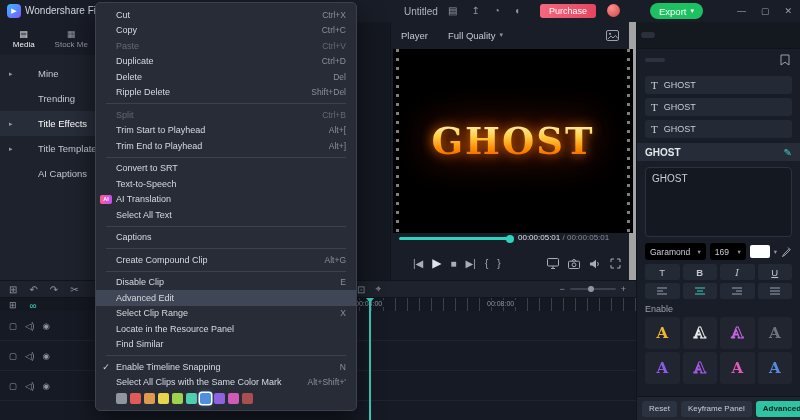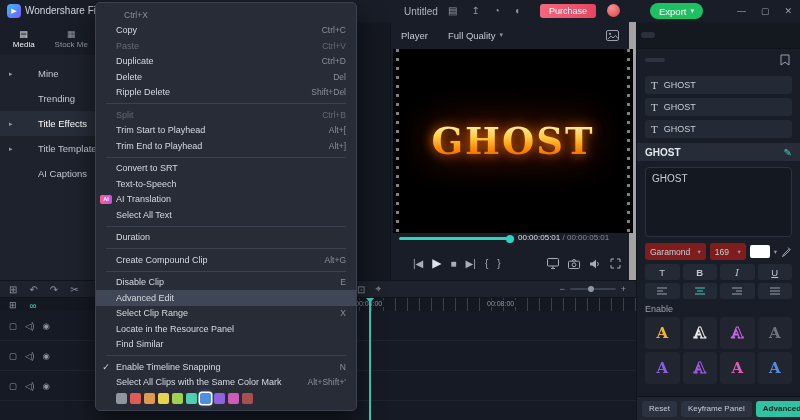--- a/index.html
+++ b/index.html
@@ -109,21 +109,21 @@
   .rp-list{padding:5px 8px 1px}
   .rp-item{height:18px;margin-bottom:4px;background:#242936;border-radius:3px;display:flex;
            align-items:center;gap:6px;padding:0 6px;font-size:9px;color:#c9cdd6}
   .rp-item .ticon{font-family:"DejaVu Serif",serif;font-size:10px;color:#cfd3db}
   .rp-section{height:18px;background:#262c38;display:flex;align-items:center;padding:0 8px;
               font-size:10px;font-weight:bold;color:#e4e7ec}
   .rp-pen{margin-left:auto;color:#3bd0bd;font-size:10px;font-weight:normal}
   .rp-text{margin:6px 8px;height:58px;background:#141821;border:1px solid #2b313d;border-radius:4px;
            padding:5px 6px;font-size:10px;color:#c9cdd6}
   .rp-fontrow{margin:2px 8px 4px;display:flex;gap:4px;align-items:center}
-  .sel{height:17px;background:#7f1d1d;border-radius:3px;display:flex;align-items:center;
+  .sel{height:17px;background:#000000;border-radius:3px;display:flex;align-items:center;
        justify-content:space-between;padding:0 5px;font-size:8.5px;color:#c9cdd6;box-sizing:border-box}
   .sel .chev{font-size:6.5px;color:#8f96a3;margin-left:3px}
   .sel.fontsel{flex:1;min-width:0}
   .sel.fontsel .lbl{overflow:hidden;white-space:nowrap;max-width:44px}
   .sel.sizesel{width:36px}
   .swatch{width:20px;height:13px;border-radius:2px;background:#fff}
   .sw-chev{font-size:6.5px;color:#8f96a3}
   .rp-format{margin:0 8px 3px;display:flex;gap:3px}
   .fbtn{flex:1;height:16px;background:#242936;border-radius:2px;display:flex;align-items:center;
         justify-content:center;font-size:9.5px;color:#c2c7d1}
@@ -453,20 +453,21 @@
       <span class="fb advanced">Advanced</span>
     </div>
   </div>
 
   <div class="cmenu">
     <div class="menu-item">
         <span class="mi-gutter">
           <span class="mi-check"></span>
 
         </span>
+        <span class="mi-label">Cut</span>
         <span class="mi-shortcut">Ctrl+X</span>
       </div>
       <div class="menu-item">
         <span class="mi-gutter">
           <span class="mi-check"></span>
 
         </span>
         <span class="mi-label">Copy</span>
         <span class="mi-shortcut">Ctrl+C</span>
       </div>
@@ -571,21 +572,21 @@
       <div class="menu-item sep">
         
         
         
       </div>
       <div class="menu-item">
         <span class="mi-gutter">
           <span class="mi-check"></span>
 
         </span>
-        <span class="mi-label">Duration</span>
+        <span class="mi-label">Captions</span>
         <span class="mi-shortcut"></span>
       </div>
       <div class="menu-item sep">
         
         
         
       </div>
       <div class="menu-item">
         <span class="mi-gutter">
           <span class="mi-check"></span>

